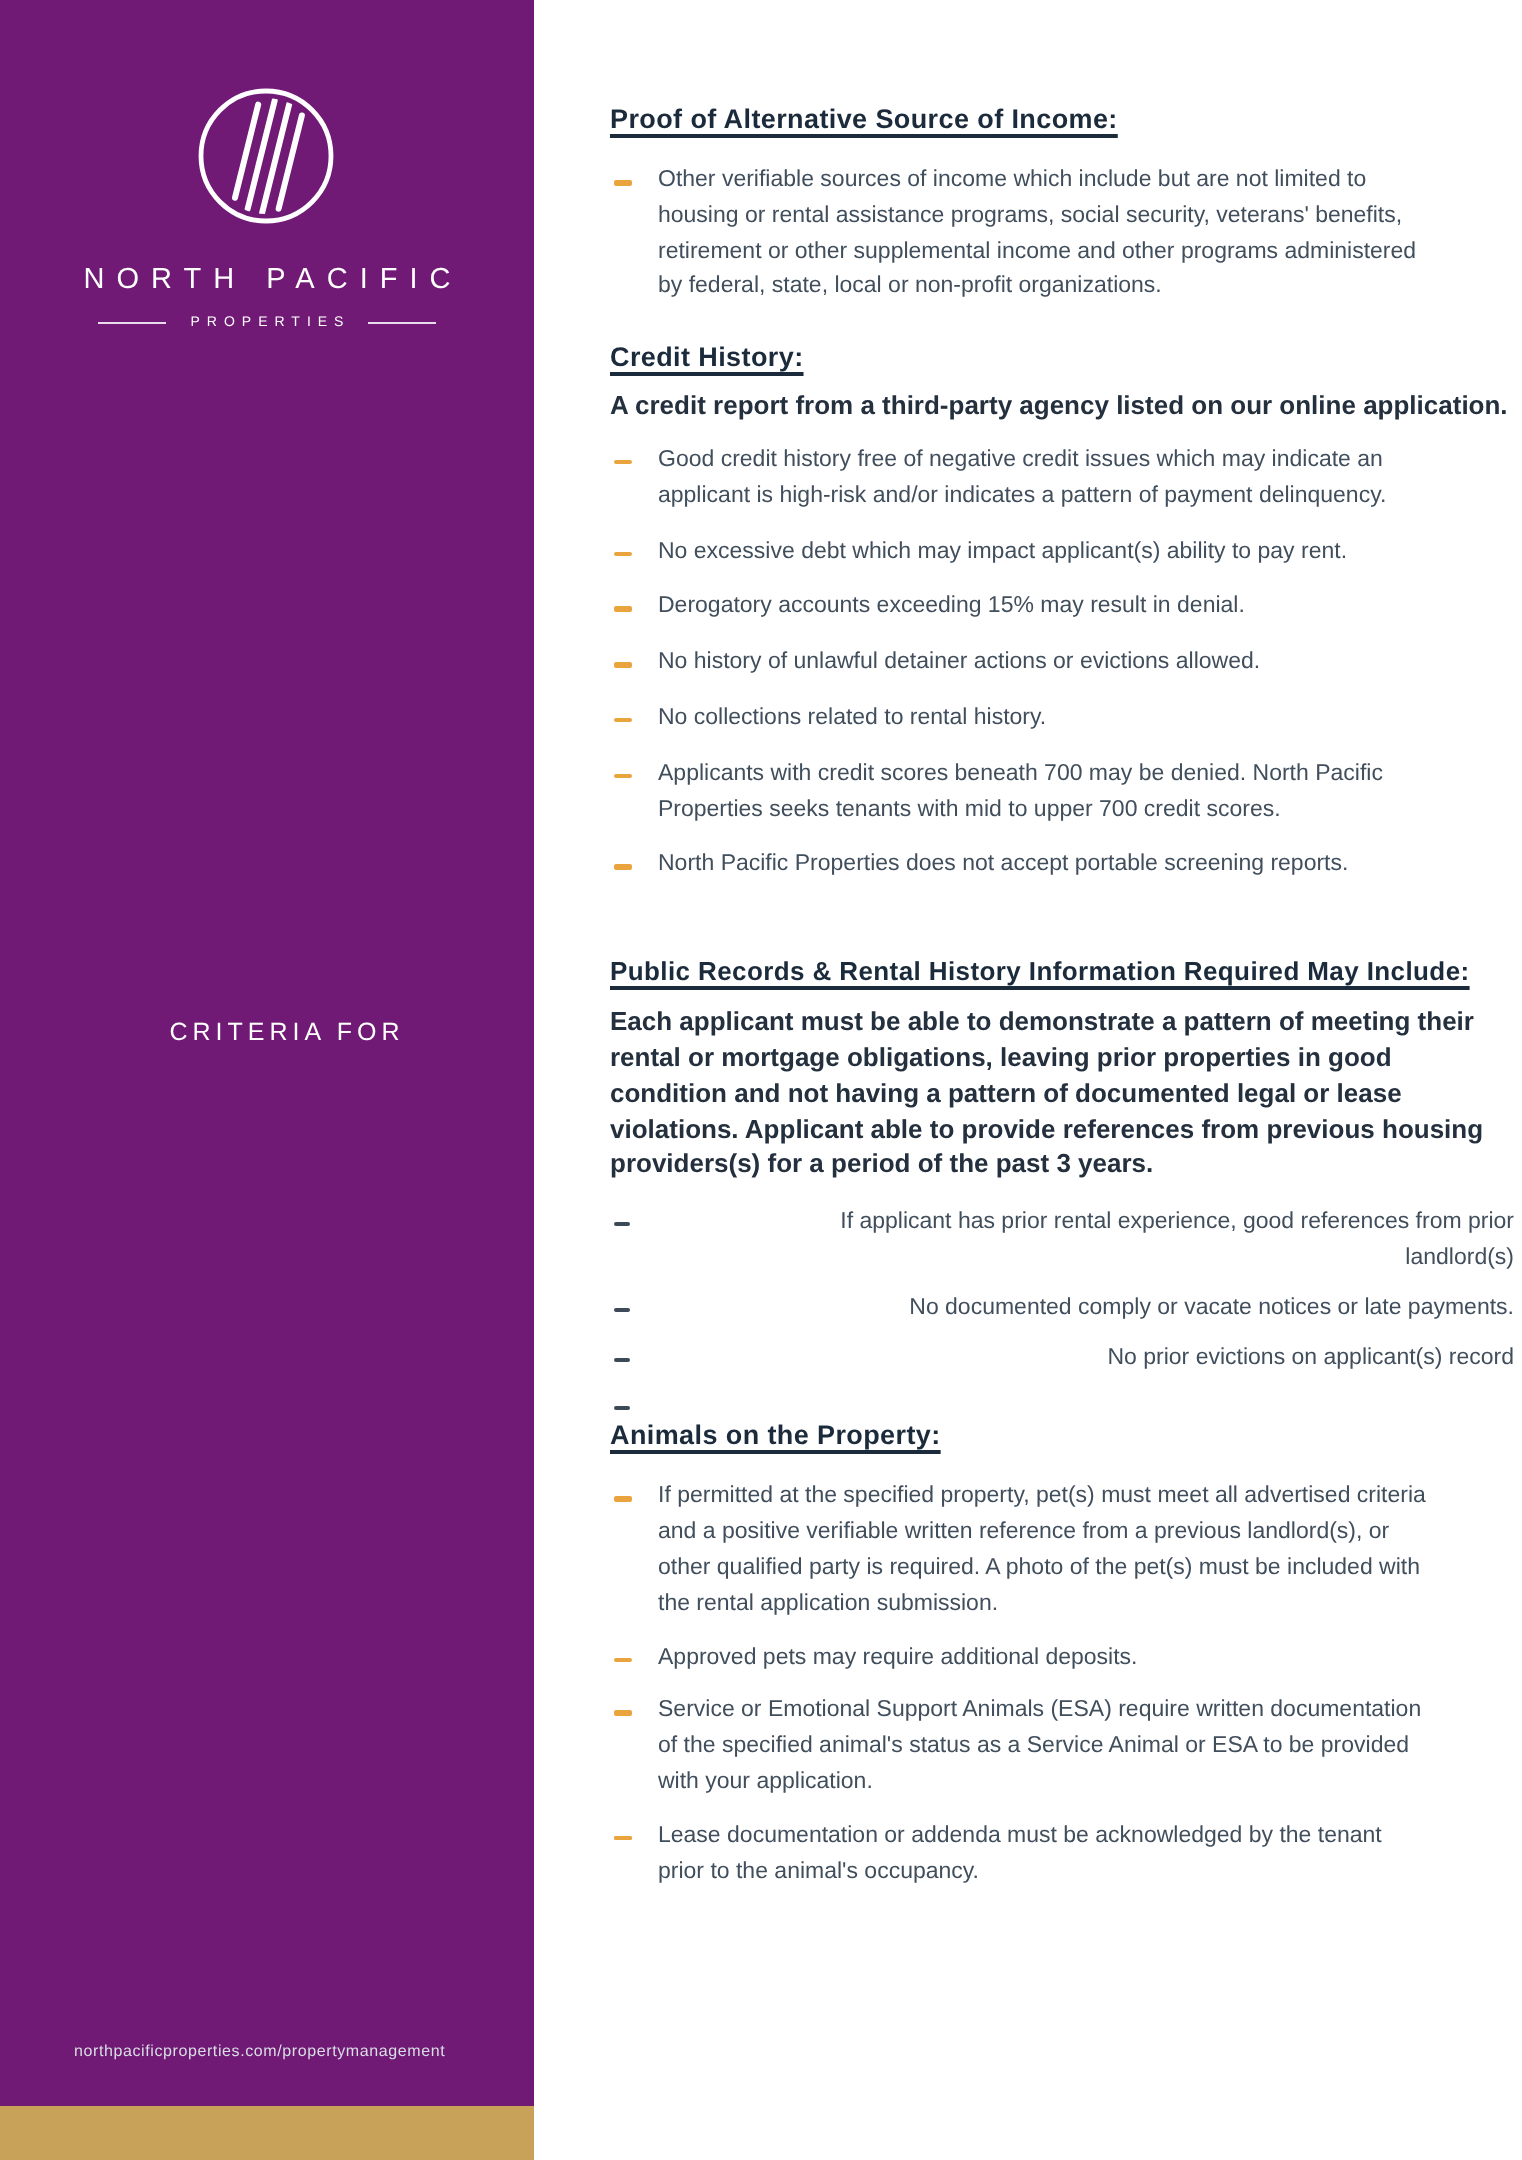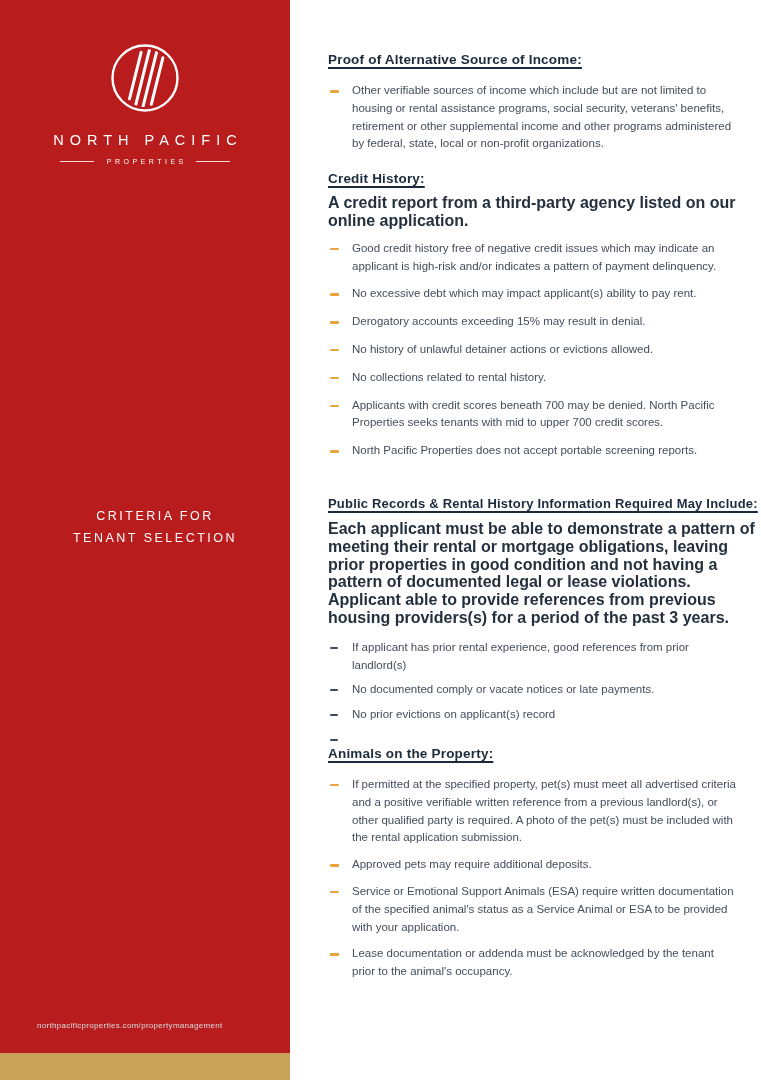--- a/index.html
+++ b/index.html
@@ -1,49 +1,49 @@
 <!DOCTYPE html>
 <html><head>
 <meta charset="utf-8">
 <style>
   * { margin:0; padding:0; box-sizing:border-box; }
   html,body { background:#ffffff; }
   body { font-family:"Liberation Sans", sans-serif; }
   .page { width:761px; height:1080px; display:flex; position:relative; background:#ffffff; overflow:hidden; }
 
   
-  .sidebar { width:290px; flex-shrink:0; background:#b91c1c; position:relative; display:flex; flex-direction:column; align-items:center; }
+  .sidebar { width:267px; flex-shrink:0; background:#701a75; position:relative; display:flex; flex-direction:column; align-items:center; }
   .logo-block { margin-top:42px; display:flex; flex-direction:column; align-items:center; }
   .logo-mark { display:block; }
   .brand-name { margin-top:18px; color:#ffffff; font-size:14.5px; font-weight:400; letter-spacing:6px; text-indent:6px; white-space:nowrap; }
   .brand-sub-row { margin-top:10px; display:flex; align-items:center; gap:9px; }
   .rule { display:inline-block; width:34px; height:1px; background:rgba(255,255,255,0.85); }
   .brand-sub { color:#ffffff; font-size:7px; letter-spacing:3.5px; text-indent:3.5px; white-space:nowrap; }
   .sidebar-title { position:absolute; top:505px; left:0; width:100%; text-align:center; color:#ffffff; font-size:12.5px; letter-spacing:2.5px; line-height:22px; font-weight:500;padding-left:20px; }
   .footer-url { position:absolute; left:37px; bottom:50px; color:#D8DEE4; font-size:8px; letter-spacing:0.3px; }
   .gold-bar { position:absolute; left:0; bottom:0; width:100%; height:27px; background:#C7A258; }
 
   
   .content { flex:1; padding:52px 4px 0 38px; }
   .heading { font-size:13.5px; font-weight:700; color:#1C2B3C; text-decoration:underline; text-underline-offset:3px; text-decoration-thickness:1.5px; letter-spacing:0.2px; }
   .sec-records .heading { font-size:13px; white-space:nowrap; }
-  .intro { font-size:16px; font-weight:700; color:#24303E; line-height:17.8px; margin-top:8px; }
+  .intro { font-size:13px; font-weight:700; color:#24303E; line-height:17.8px; margin-top:8px; }
   .bullets { list-style:none; }
   .bullet { position:relative; padding-left:24px; font-size:11.5px; color:#414E5C; line-height:17.8px; }
   .bullet-text { display:inline-block; max-width:385px; vertical-align:top; }
   .dash { position:absolute; left:2px; top:8px; width:9px; height:2.5px; background:#E9A43D; border-radius:1px; }
   .sec-records .dash { background:#3E4A58; width:8px; height:2px; }
 
   .sec-income .bullets { margin-top:15px; }
   .sec-credit { margin-top:18px; }
   .sec-credit .bullets { margin-top:10px; }
   .sec-credit .bullet { margin-bottom:10px; }
   .sec-records { margin-top:36px; }
   .sec-records .intro { margin-top:9px; }
-  .sec-records .bullets { margin-top:12px; }
+  .sec-records .bullets { margin-top:12px;text-align:right; }
   .sec-records .bullet { margin-bottom:7px; }
   .sec-animals { margin-top:22px; }
   .sec-animals .bullets { margin-top:15px; }
   .sec-animals .bullet { margin-bottom:9px; }
 </style>
 </head>
 <body>
 
 <div class="page">
 
@@ -66,21 +66,20 @@
       <div class="brand-name">NORTH PACIFIC</div>
       <div class="brand-sub-row">
         <span class="rule"></span>
         <span class="brand-sub">PROPERTIES</span>
         <span class="rule"></span>
       </div>
     </div>
 
     <div class="sidebar-title">
       <div>CRITERIA FOR</div>
-      <div>TENANT SELECTION</div>
     </div>
 
     <div class="footer-url">northpacificproperties.com/propertymanagement</div>
     <div class="gold-bar"></div>
   </aside>
 
   <main class="content">
 
     <section class="section sec-income">
       <h2 class="heading">Proof of Alternative Source of Income:</h2>

